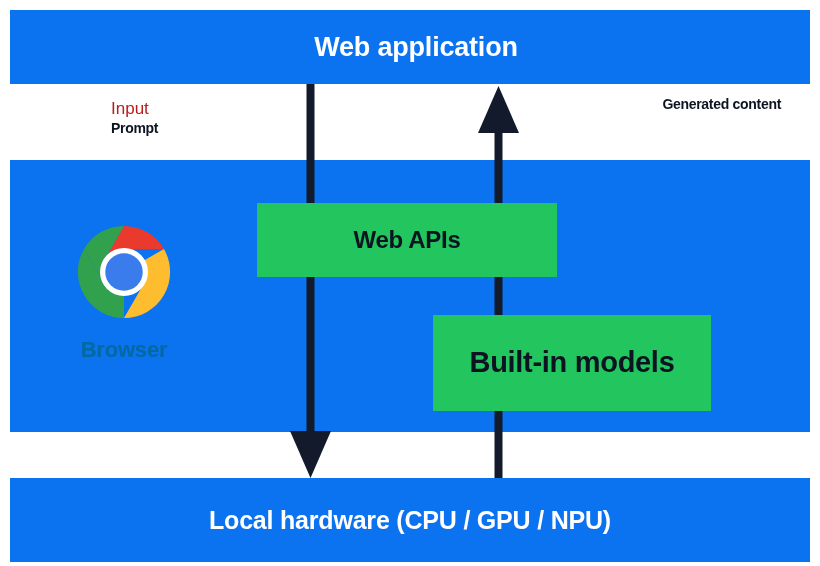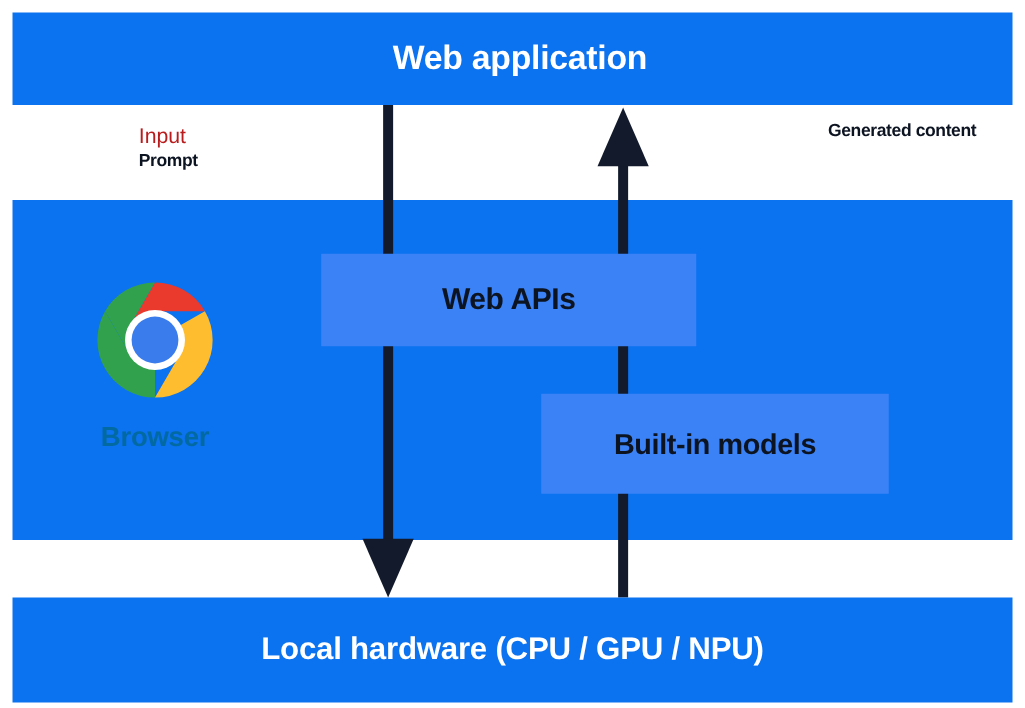--- a/index.html
+++ b/index.html
@@ -81,36 +81,36 @@
     position: absolute;
     left: 0; top: 0;
     width: 820px;
     height: 566px;
     pointer-events: none;
   }
 
   
   .api-box {
     position: absolute;
-    background: #3b82f6;
+    background: #22c55e;
     display: flex;
     align-items: center;
     justify-content: center;
     text-align: right;
     color: #0C1321;
     font-weight: bold;
     letter-spacing: -0.3px;
   }
   #box-web-apis {
     left: 257px; top: 203px; width: 300px; height: 74px;
     font-size: 24px;
   }
   #box-builtin-models {
-    left: 433px; top: 315px; width: 278px; height: 80px;
-    font-size: 23px;
+    left: 433px; top: 315px; width: 278px; height: 96px;
+    font-size: 29px;
     line-height: 1.22;
   }
 
   
   #browser-block {
     position: absolute;
     left: 65px;
     top: 224px;
     width: 118px;
     display: flex;

